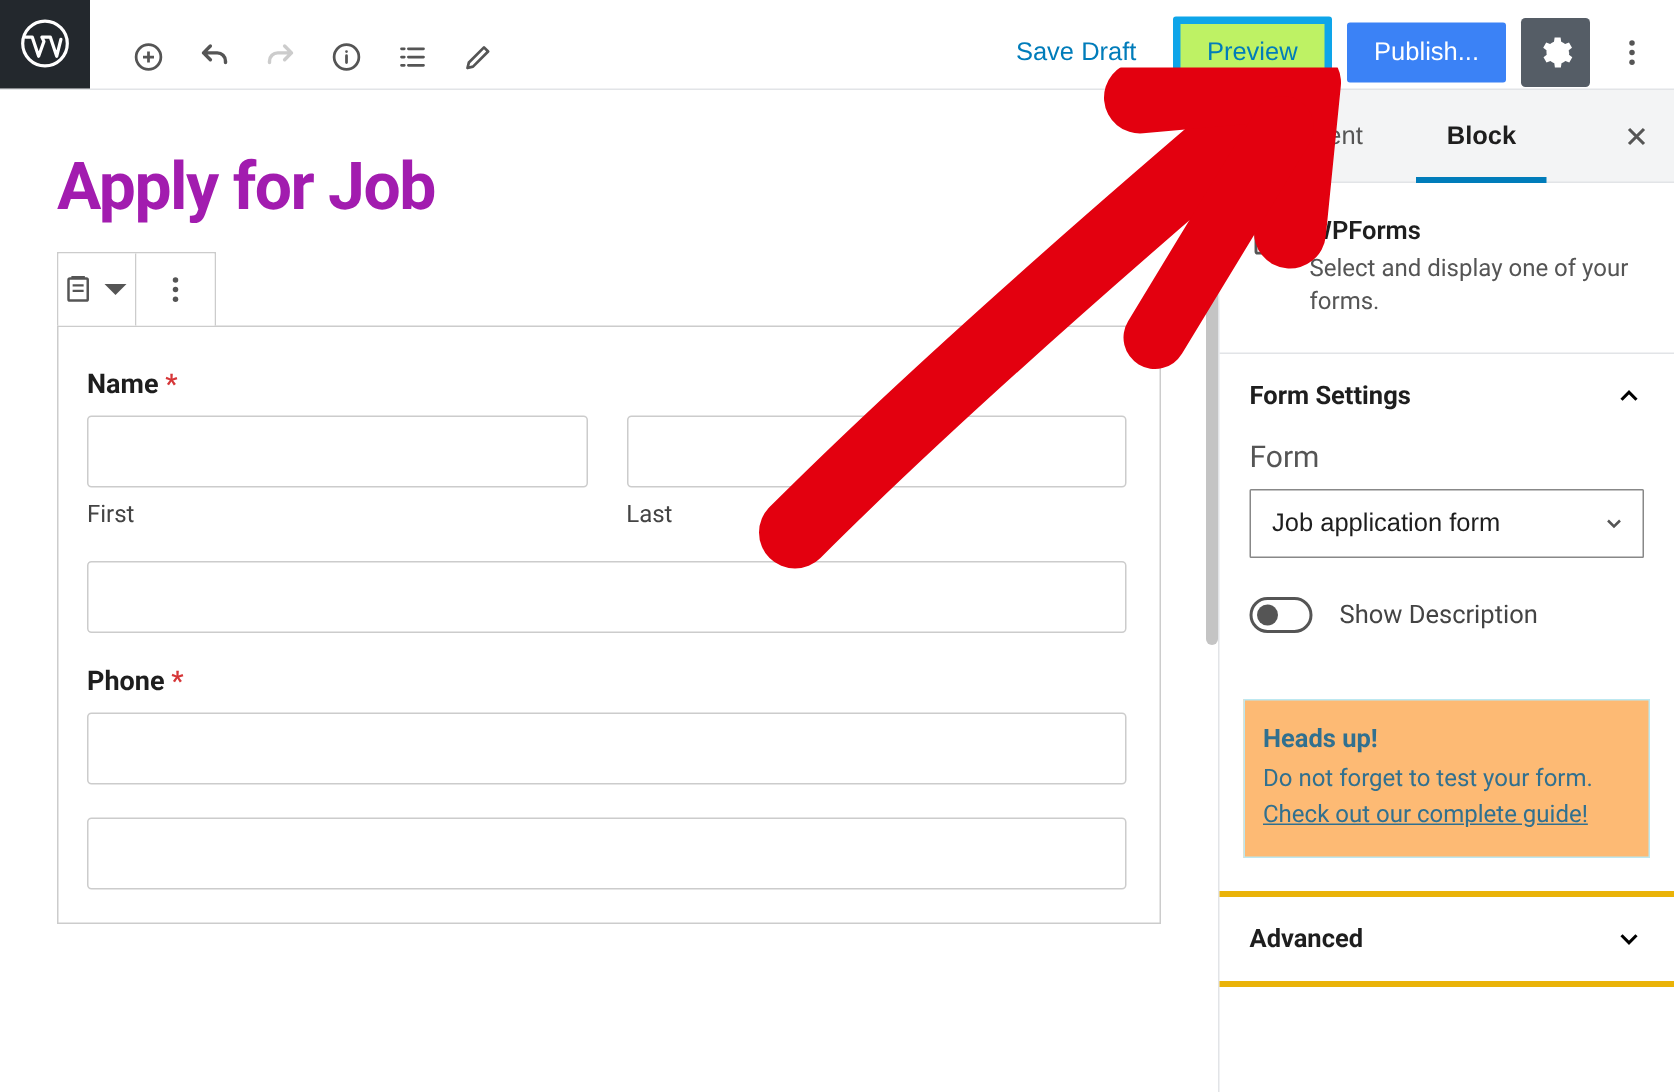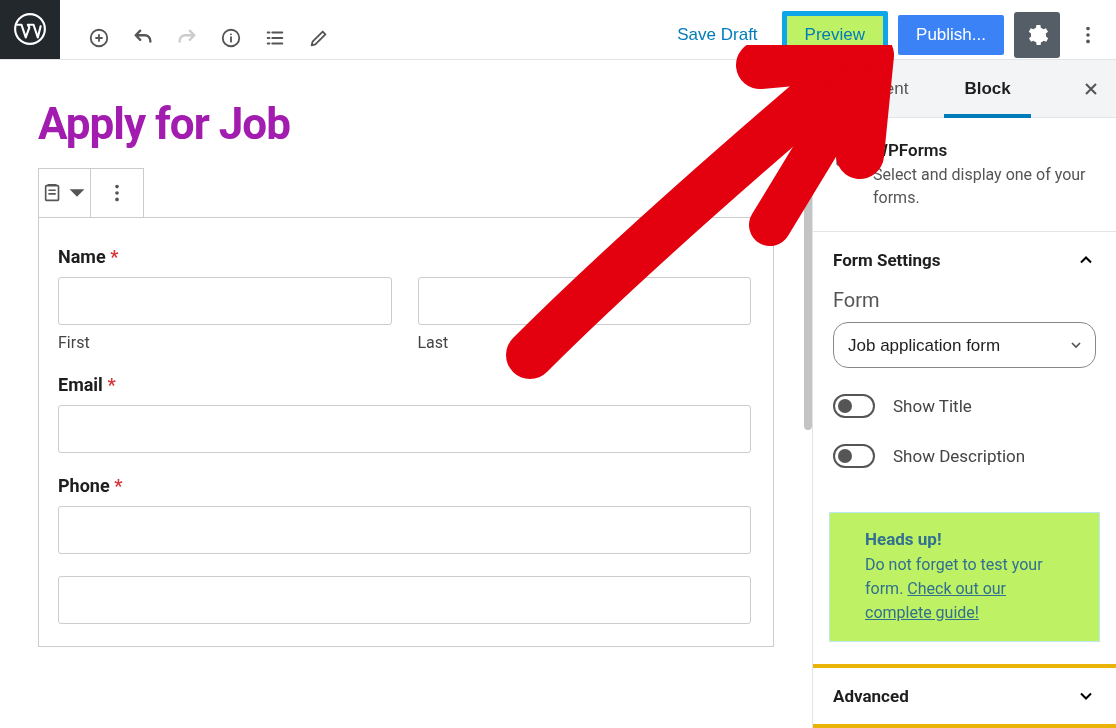--- a/index.html
+++ b/index.html
@@ -58,29 +58,29 @@
 .panel-head-text .desc { font-size: 16px; color: #555; line-height: 1.4; }
 
 .panel-section { border-bottom: 4px solid #eab308; }
 .section-header { display: flex; align-items: center; justify-content: space-between; padding: 18px 20px; cursor: pointer; }
 .section-header .lbl { font-weight: 700; font-size: 17px; color: #1e1e1e; }
 .chev { width: 20px; height: 20px; }
 
 .section-body { padding: 0 20px 22px 20px; }
 .form-label-small { font-size: 20px; color: #555; margin-bottom: 10px; display: block; }
 .select-wrap { position: relative; }
-.select-wrap select { width: 100%; height: 46px; border: 1px solid #888; border-radius: 15px; padding: 0 14px; font-size: 17px; background: #fff; appearance: none; cursor: pointer; color: #1e1e1e; }
+.select-wrap select { width: 100%; height: 46px; border: 1px solid #888; border-radius: 1px; padding: 0 14px; font-size: 17px; background: #fff; appearance: none; cursor: pointer; color: #1e1e1e; }
 .select-caret { position: absolute; right: 12px; top: 50%; transform: translateY(-50%); pointer-events: none; color: #555; }
 
 .toggle-row { display: flex; align-items: center; gap: 18px; margin-top: 26px; }
 .toggle { width: 42px; height: 24px; border: 2px solid #555; border-radius: 14px; position: relative; background: #fff; cursor: pointer; }
 .toggle::after { content: ""; width: 14px; height: 14px; background: #555; border-radius: 50%; position: absolute; left: 3px; top: 3px; }
 .toggle-label { font-size: 17px; color: #444; }
 
-.notice { background: #bef264; border: 1px solid #bce8f1; padding: 16px 35px; margin: 22px 16px; }
+.notice { background: #fdba74; border: 1px solid #bce8f1; padding: 16px 12px; margin: 22px 16px; }
 .notice-title { font-weight: 700; color: #31708f; font-size: 17px; margin-bottom: 4px; }
 .notice-text { color: #31708f; font-size: 16px; line-height: 1.5; }
 .notice-link { color: #31708f; text-decoration: underline; cursor: pointer; }
 
 
 .annotation { position: absolute; top: 45px; left: 500px; width: 400px; height: 340px; pointer-events: none; z-index: 100; }
 </style>
 </head>
 <body>
 
@@ -176,21 +176,20 @@
             <input class="text-input" type="text" style="">
             <span class="sub-label">First</span>
           </div>
           <div class="col">
             <input class="text-input" type="text" style="">
             <span class="sub-label">Last</span>
           </div>
         </div>
       </div>
       <div class="field">
-        <label class="field-label"><span>Email</span> <span class="req">*</span></label>
         <input class="text-input" type="text" style="">
       </div>
       <div class="field">
         <label class="field-label"><span>Phone</span> <span class="req">*</span></label>
         <input class="text-input" type="text" style="">
       </div>
       <div class="field">
         <input class="text-input" type="text" style="">
       </div>
     </div>
@@ -231,24 +230,20 @@
         <div class="select-wrap">
           <select>
             <option>Job application form</option>
           </select>
           <svg class="select-caret" width="16" height="16" viewBox="0 0 24 24" fill="none" stroke="currentColor" stroke-width="2.5">
               <path d="M6 9l6 6 6-6"></path>
             </svg>
         </div>
         <div class="toggle-row">
           <div class="toggle"></div>
-          <span class="toggle-label">Show Title</span>
-        </div>
-        <div class="toggle-row">
-          <div class="toggle"></div>
           <span class="toggle-label">Show Description</span>
         </div>
       </div>
       <div class="notice">
         <div class="notice-title">Heads up!</div>
         <div class="notice-text">
           <span>Do not forget to test your form.</span>
           <span class="notice-link">Check out our complete guide!</span>
         </div>
       </div>

